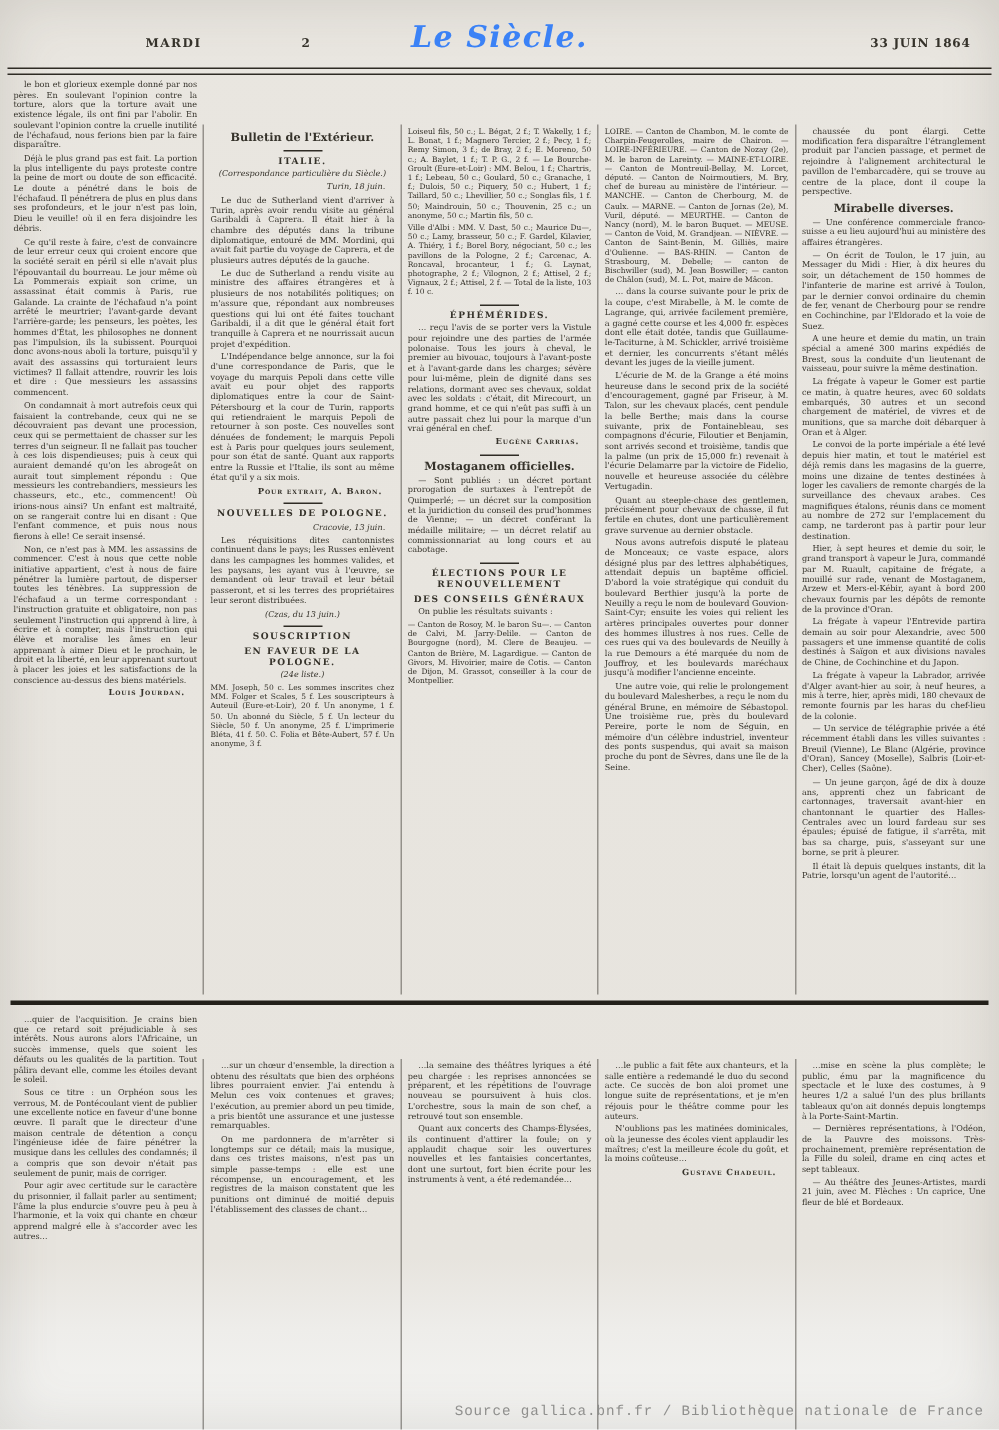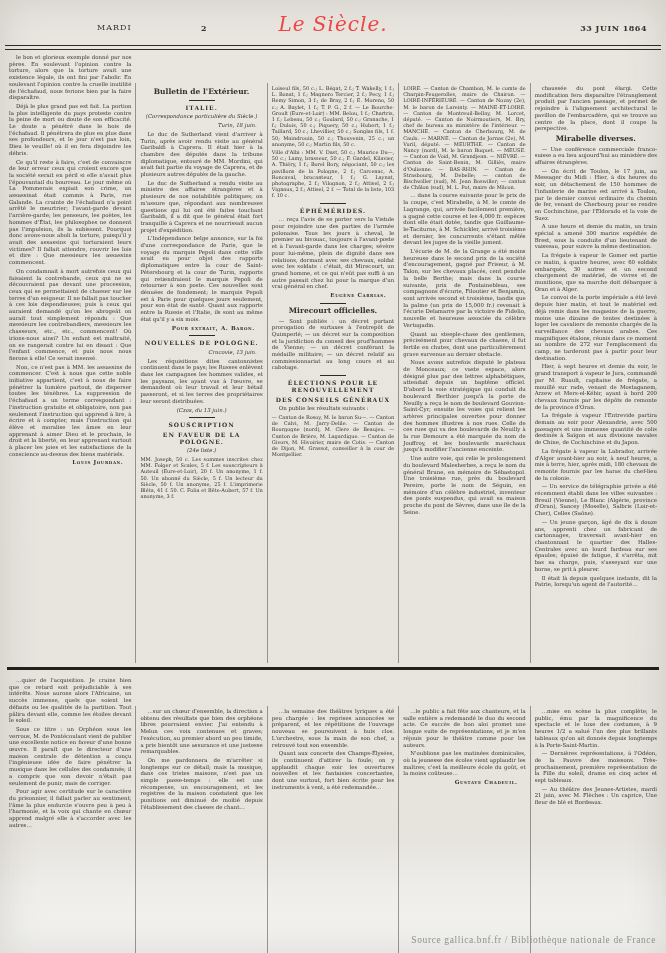--- a/index.html
+++ b/index.html
@@ -7,24 +7,24 @@
     width:666px;height:953px;overflow:hidden;position:relative;
     background:linear-gradient(180deg,#e9e6e0 0%,#e7e4de 88%,#eeedea 93%,#f4f4f2 100%);
     font-family:"DejaVu Serif","Liberation Serif",serif;
     color:#35322a;
     -webkit-font-smoothing:antialiased;
   }
   .page{position:absolute;inset:0;padding:0 5px;box-sizing:border-box;
     box-shadow:inset 0 0 38px rgba(90,85,70,.18);}
   
   .hdr{position:relative;height:44px;}
-  .hdr .day{position:absolute;left:92px;top:23px;font-size:8px;font-weight:normal;letter-spacing:1px;}
+  .hdr .day{position:absolute;left:92px;top:23px;font-size:8px;font-weight:bold;letter-spacing:1px;}
   .hdr .pnum{position:absolute;left:196px;top:23px;font-size:8px;font-weight:bold;}
   .hdr .masthead{position:absolute;left:0;right:0;top:12px;text-align:center;
-    font-size:20px;font-weight:normal;font-style:italic;letter-spacing:1px;color:#ef4444;}
+    font-size:20px;font-weight:bold;font-style:italic;letter-spacing:1px;color:#3b82f6;}
   .hdr .date{position:absolute;right:14px;top:23px;font-size:8px;font-weight:bold;letter-spacing:.5px;}
   .hrule{height:3px;border-top:1.4px solid #2e2b24;border-bottom:.8px solid #2e2b24;margin:1px 0 2px 0;}
   
   .cols{display:flex;align-items:stretch;}
   .col{flex:1 1 0;padding:2px 4px 0 4px;overflow:hidden;text-align:justify;
     font-size:5.4px;line-height:6.7px;hyphens:auto;}
   .col + .col{border-left:1px solid rgba(46,43,36,.45);margin-top:31px;}
   .top .col{height:578px;}
   .feu .col{height:272px;}
   
@@ -33,21 +33,21 @@
   .b-sh{margin:3px 0 2px 0;text-align:center;font-weight:bold;font-size:6px;letter-spacing:1px;text-indent:0;}
   .b-note{margin:0 0 2px 0;text-align:center;font-style:italic;text-indent:0;}
   .b-date{margin:0 0 2px 0;text-align:right;font-style:italic;padding-right:6px;}
   .b-sig{margin:1px 0 4px 0;text-align:right;font-weight:bold;font-size:5.6px;letter-spacing:.6px;padding-right:8px;font-variant:small-caps;}
   .b-sep{width:26px;border-top:1px solid #2e2b24;margin:4px auto 4px auto;height:0;}
   .b-list{margin:0 0 2px 0;font-size:5px;line-height:6.2px;}
   
   .feusep{height:3px;background:#23201a;margin:4px 2px 5px 2px;}
   
   .wm{position:absolute;left:0;right:0;bottom:0;height:26px;
-    font-family:Liberation Serif, serif;
+    font-family:Liberation Mono, monospace;
     color:#8f8f8d;font-size:9.5px;letter-spacing:.6px;
     display:flex;align-items:center;justify-content:flex-end;padding-right:10px;}
 </style>
 </head>
 <body>
 
 <div class="page">
 
   <div class="hdr">
     <span class="day">MARDI</span>
@@ -89,21 +89,21 @@
         <div class="b-list">MM. Joseph, 50 c. Les sommes inscrites chez MM. Folger et Scales, 5 f. Les souscripteurs à Auteuil (Eure-et-Loir), 20 f. Un anonyme, 1 f. 50. Un abonné du Siècle, 5 f. Un lecteur du Siècle, 50 f. Un anonyme, 25 f. L'imprimerie Bléta, 41 f. 50. C. Folia et Bête-Aubert, 57 f. Un anonyme, 3 f.</div>
       </div>
     <div class="col">
         <div class="b-list">Loiseul fils, 50 c.; L. Bégat, 2 f.; T. Wakelly, 1 f.; L. Bonat, 1 f.; Magnero Tercier, 2 f.; Pecy, 1 f.; Remy Simon, 3 f.; de Bray, 2 f.; E. Moreno, 50 c.; A. Baylet, 1 f.; T. P. G., 2 f. — Le Bourche-Groult (Eure-et-Loir) : MM. Belou, 1 f.; Chartris, 1 f.; Lebeau, 50 c.; Goulard, 50 c.; Granache, 1 f.; Dulois, 50 c.; Piquery, 50 c.; Hubert, 1 f.; Taillard, 50 c.; Lhevillier, 50 c.; Songlas fils, 1 f. 50; Maindrouin, 50 c.; Thouvenin, 25 c.; un anonyme, 50 c.; Martin fils, 50 c.</div>
         <div class="b-list">Ville d'Albi : MM. V. Dast, 50 c.; Maurice Du—, 50 c.; Lamy, brasseur, 50 c.; F. Gardel, Kilavier, A. Thiéry, 1 f.; Borel Bory, négociant, 50 c.; les pavillons de la Pologne, 2 f.; Carcenac, A. Roncaval, brocanteur, 1 f.; G. Laynat, photographe, 2 f.; Vilognon, 2 f.; Attisel, 2 f.; Vignaux, 2 f.; Attisel, 2 f. — Total de la liste, 103 f. 10 c.</div>
         <div class="b-sep"></div>
         <div class="b-sh">ÉPHÉMÉRIDES.</div>
         <div class="b-p">… reçu l'avis de se porter vers la Vistule pour rejoindre une des parties de l'armée polonaise. Tous les jours à cheval, le premier au bivouac, toujours à l'avant-poste et à l'avant-garde dans les charges; sévère pour lui-même, plein de dignité dans ses relations, dormant avec ses chevaux, soldat avec les soldats : c'était, dit Mirecourt, un grand homme, et ce qui n'eût pas suffi à un autre passait chez lui pour la marque d'un vrai général en chef.</div>
         <div class="b-sig">Eugène Carrias.</div>
         <div class="b-sep"></div>
-        <div class="b-h">Mirecourt officielles.</div>
+        <div class="b-h">Mostaganem officielles.</div>
         <div class="b-p">— Sont publiés : un décret portant prorogation de surtaxes à l'entrepôt de Quimperlé; — un décret sur la composition et la juridiction du conseil des prud'hommes de Vienne; — un décret conférant la médaille militaire; — un décret relatif au commissionnariat au long cours et au cabotage.</div>
         <div class="b-sep"></div>
         <div class="b-sh">ÉLECTIONS POUR LE RENOUVELLEMENT</div>
         <div class="b-sh">DES CONSEILS GÉNÉRAUX</div>
         <div class="b-p">On publie les résultats suivants :</div>
         <div class="b-list">— Canton de Rosoy, M. le baron Su—. — Canton de Calvi, M. Jarry-Delile. — Canton de Bourgogne (nord), M. Clere de Beaujeu. — Canton de Brière, M. Lagardigue. — Canton de Givors, M. Hivoirier, maire de Cotis. — Canton de Dijon, M. Grassot, conseiller à la cour de Montpellier.</div>
       </div>
     <div class="col">
         <div class="b-list">LOIRE. — Canton de Chambon, M. le comte de Charpin-Feugerolles, maire de Chairon. — LOIRE-INFÉRIEURE. — Canton de Nozay (2e), M. le baron de Lareinty. — MAINE-ET-LOIRE. — Canton de Montreuil-Bellay, M. Lorcet, député. — Canton de Noirmoutiers, M. Bry, chef de bureau au ministère de l'intérieur. — MANCHE. — Canton de Cherbourg, M. de Caulx. — MARNE. — Canton de Jornas (2e), M. Vuril, député. — MEURTHE. — Canton de Nancy (nord), M. le baron Buquet. — MEUSE. — Canton de Void, M. Grandjean. — NIÈVRE. — Canton de Saint-Benin, M. Gilliès, maire d'Oulienne. — BAS-RHIN. — Canton de Strasbourg, M. Debelle; — canton de Bischwiller (sud), M. Jean Boswiller; — canton de Châlon (sud), M. L. Pot, maire de Mâcon.</div>
         <div class="b-p">… dans la course suivante pour le prix de la coupe, c'est Mirabelle, à M. le comte de Lagrange, qui, arrivée facilement première, a gagné cette course et les 4,000 fr. espèces dont elle était dotée, tandis que Guillaume-le-Taciturne, à M. Schickler, arrivé troisième et dernier, les concurrents s'étant mêlés devant les juges de la vieille jument.</div>

